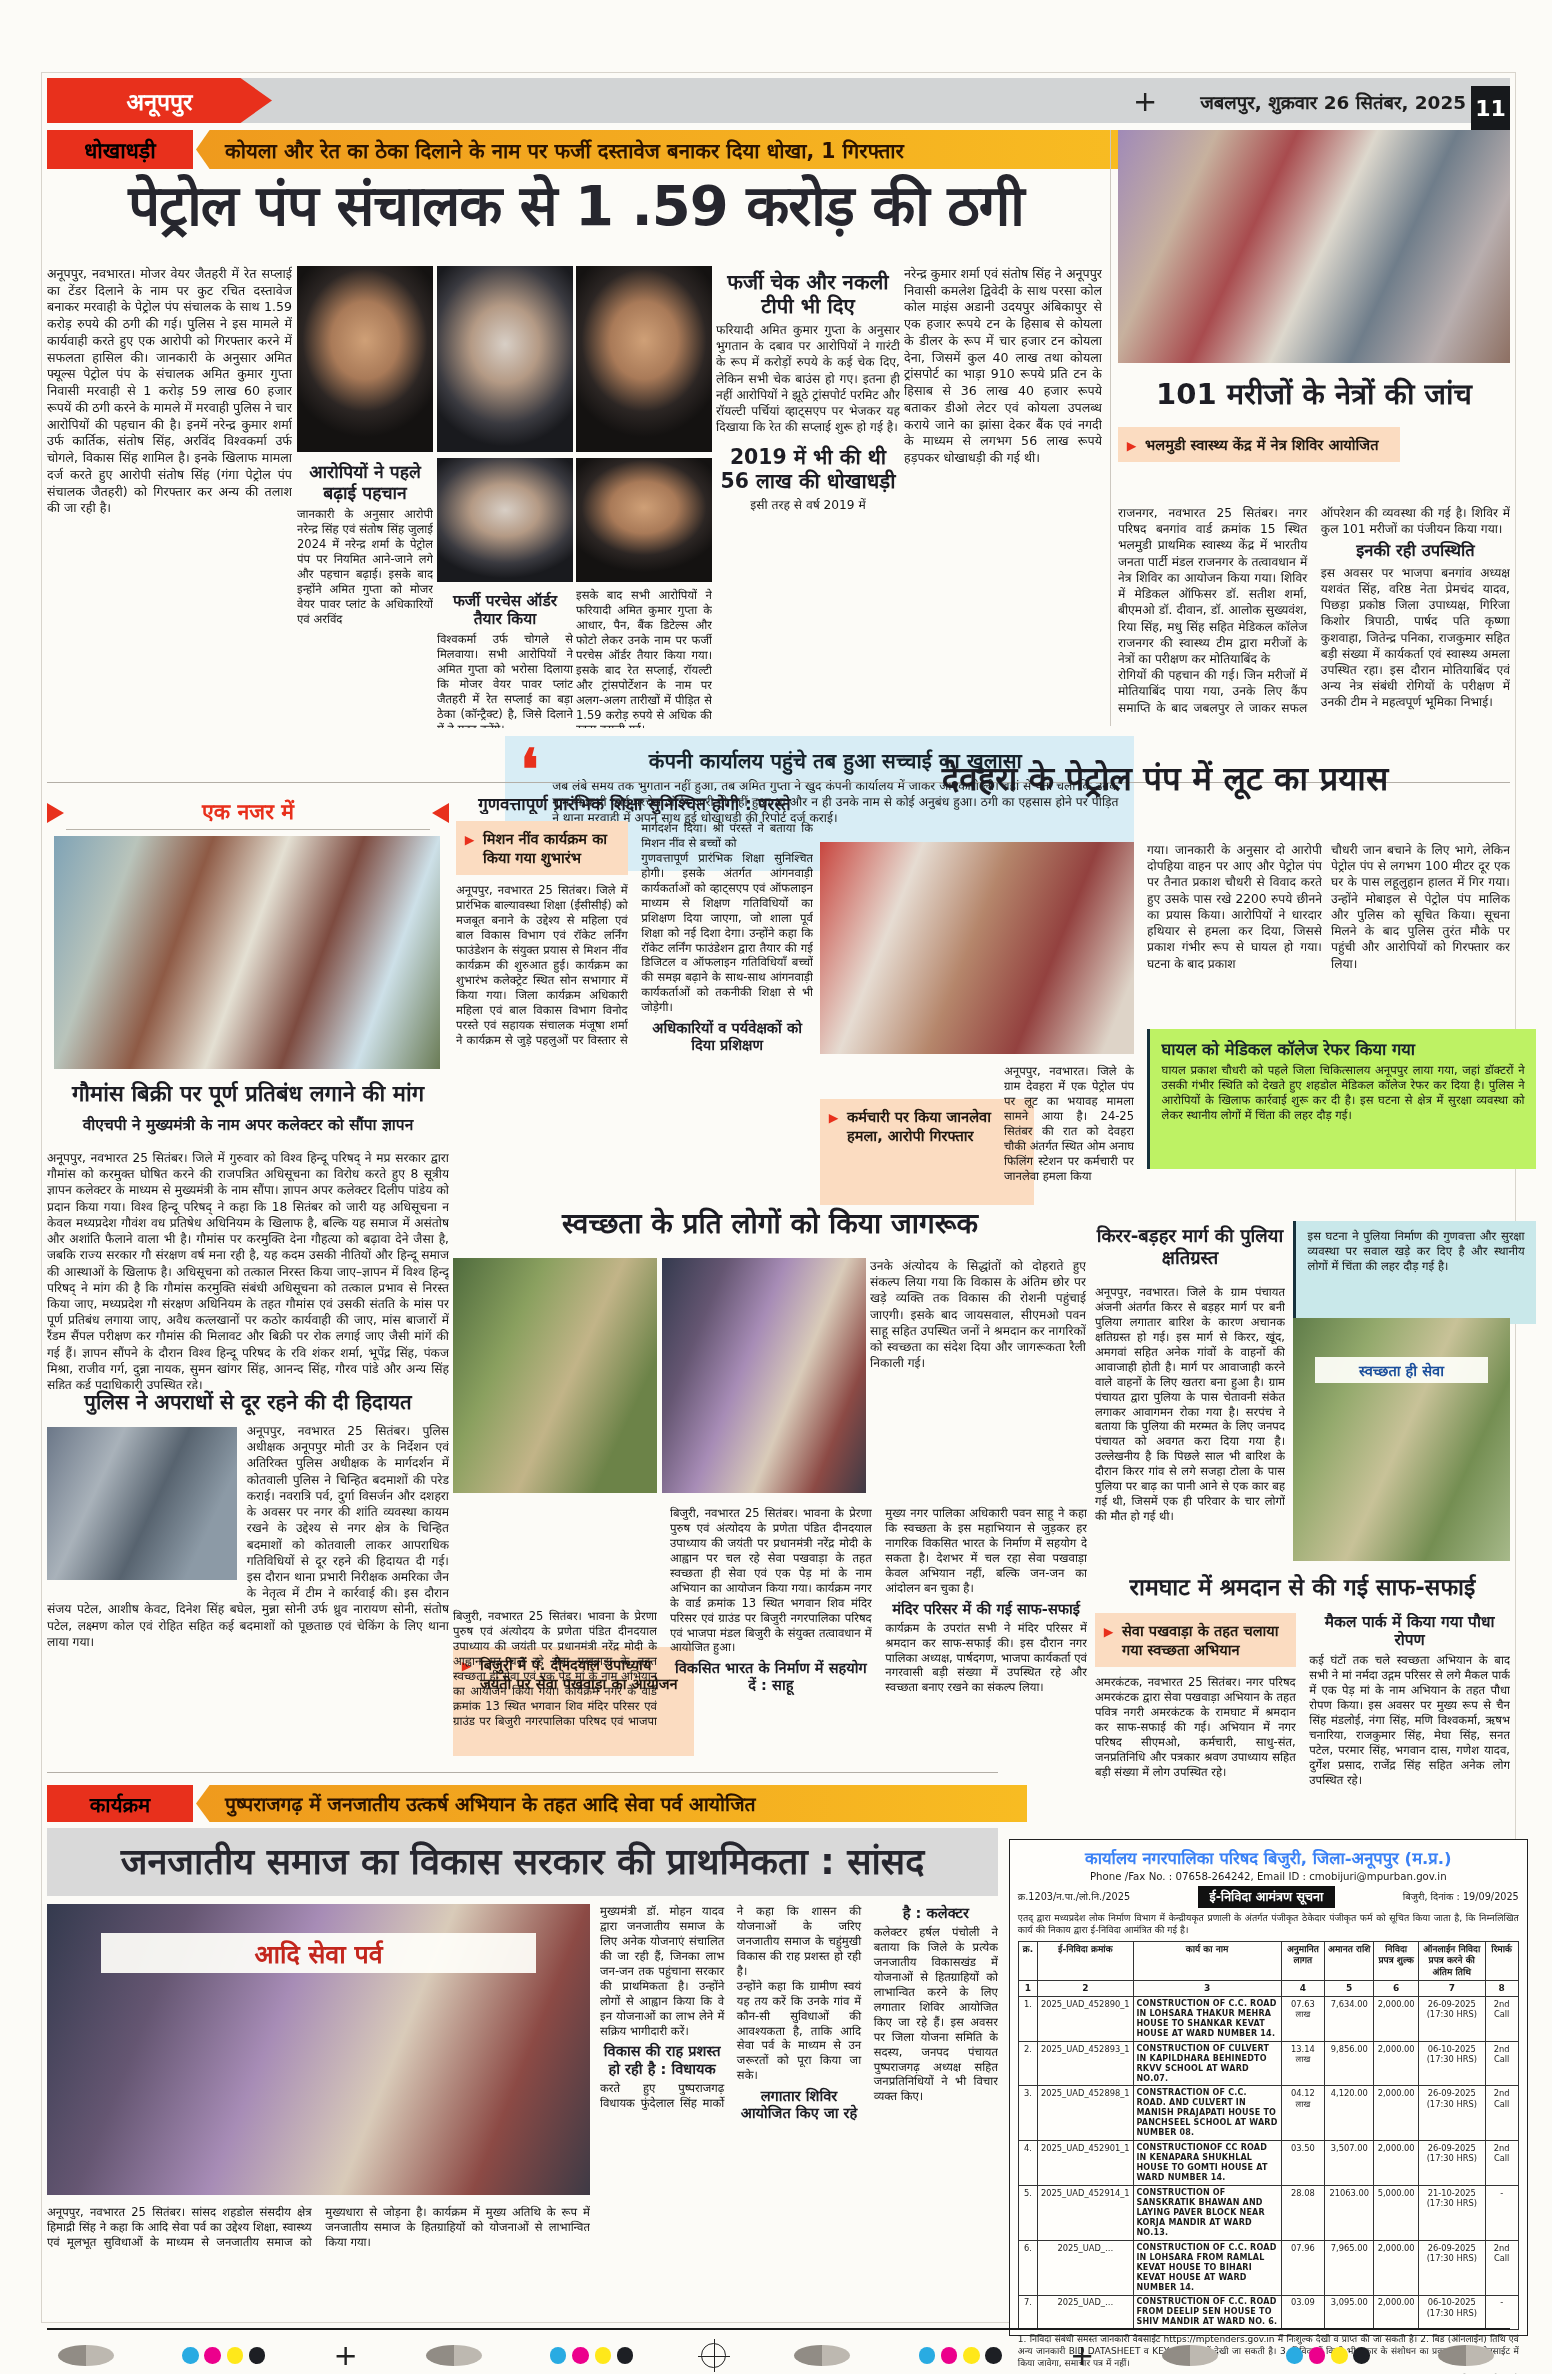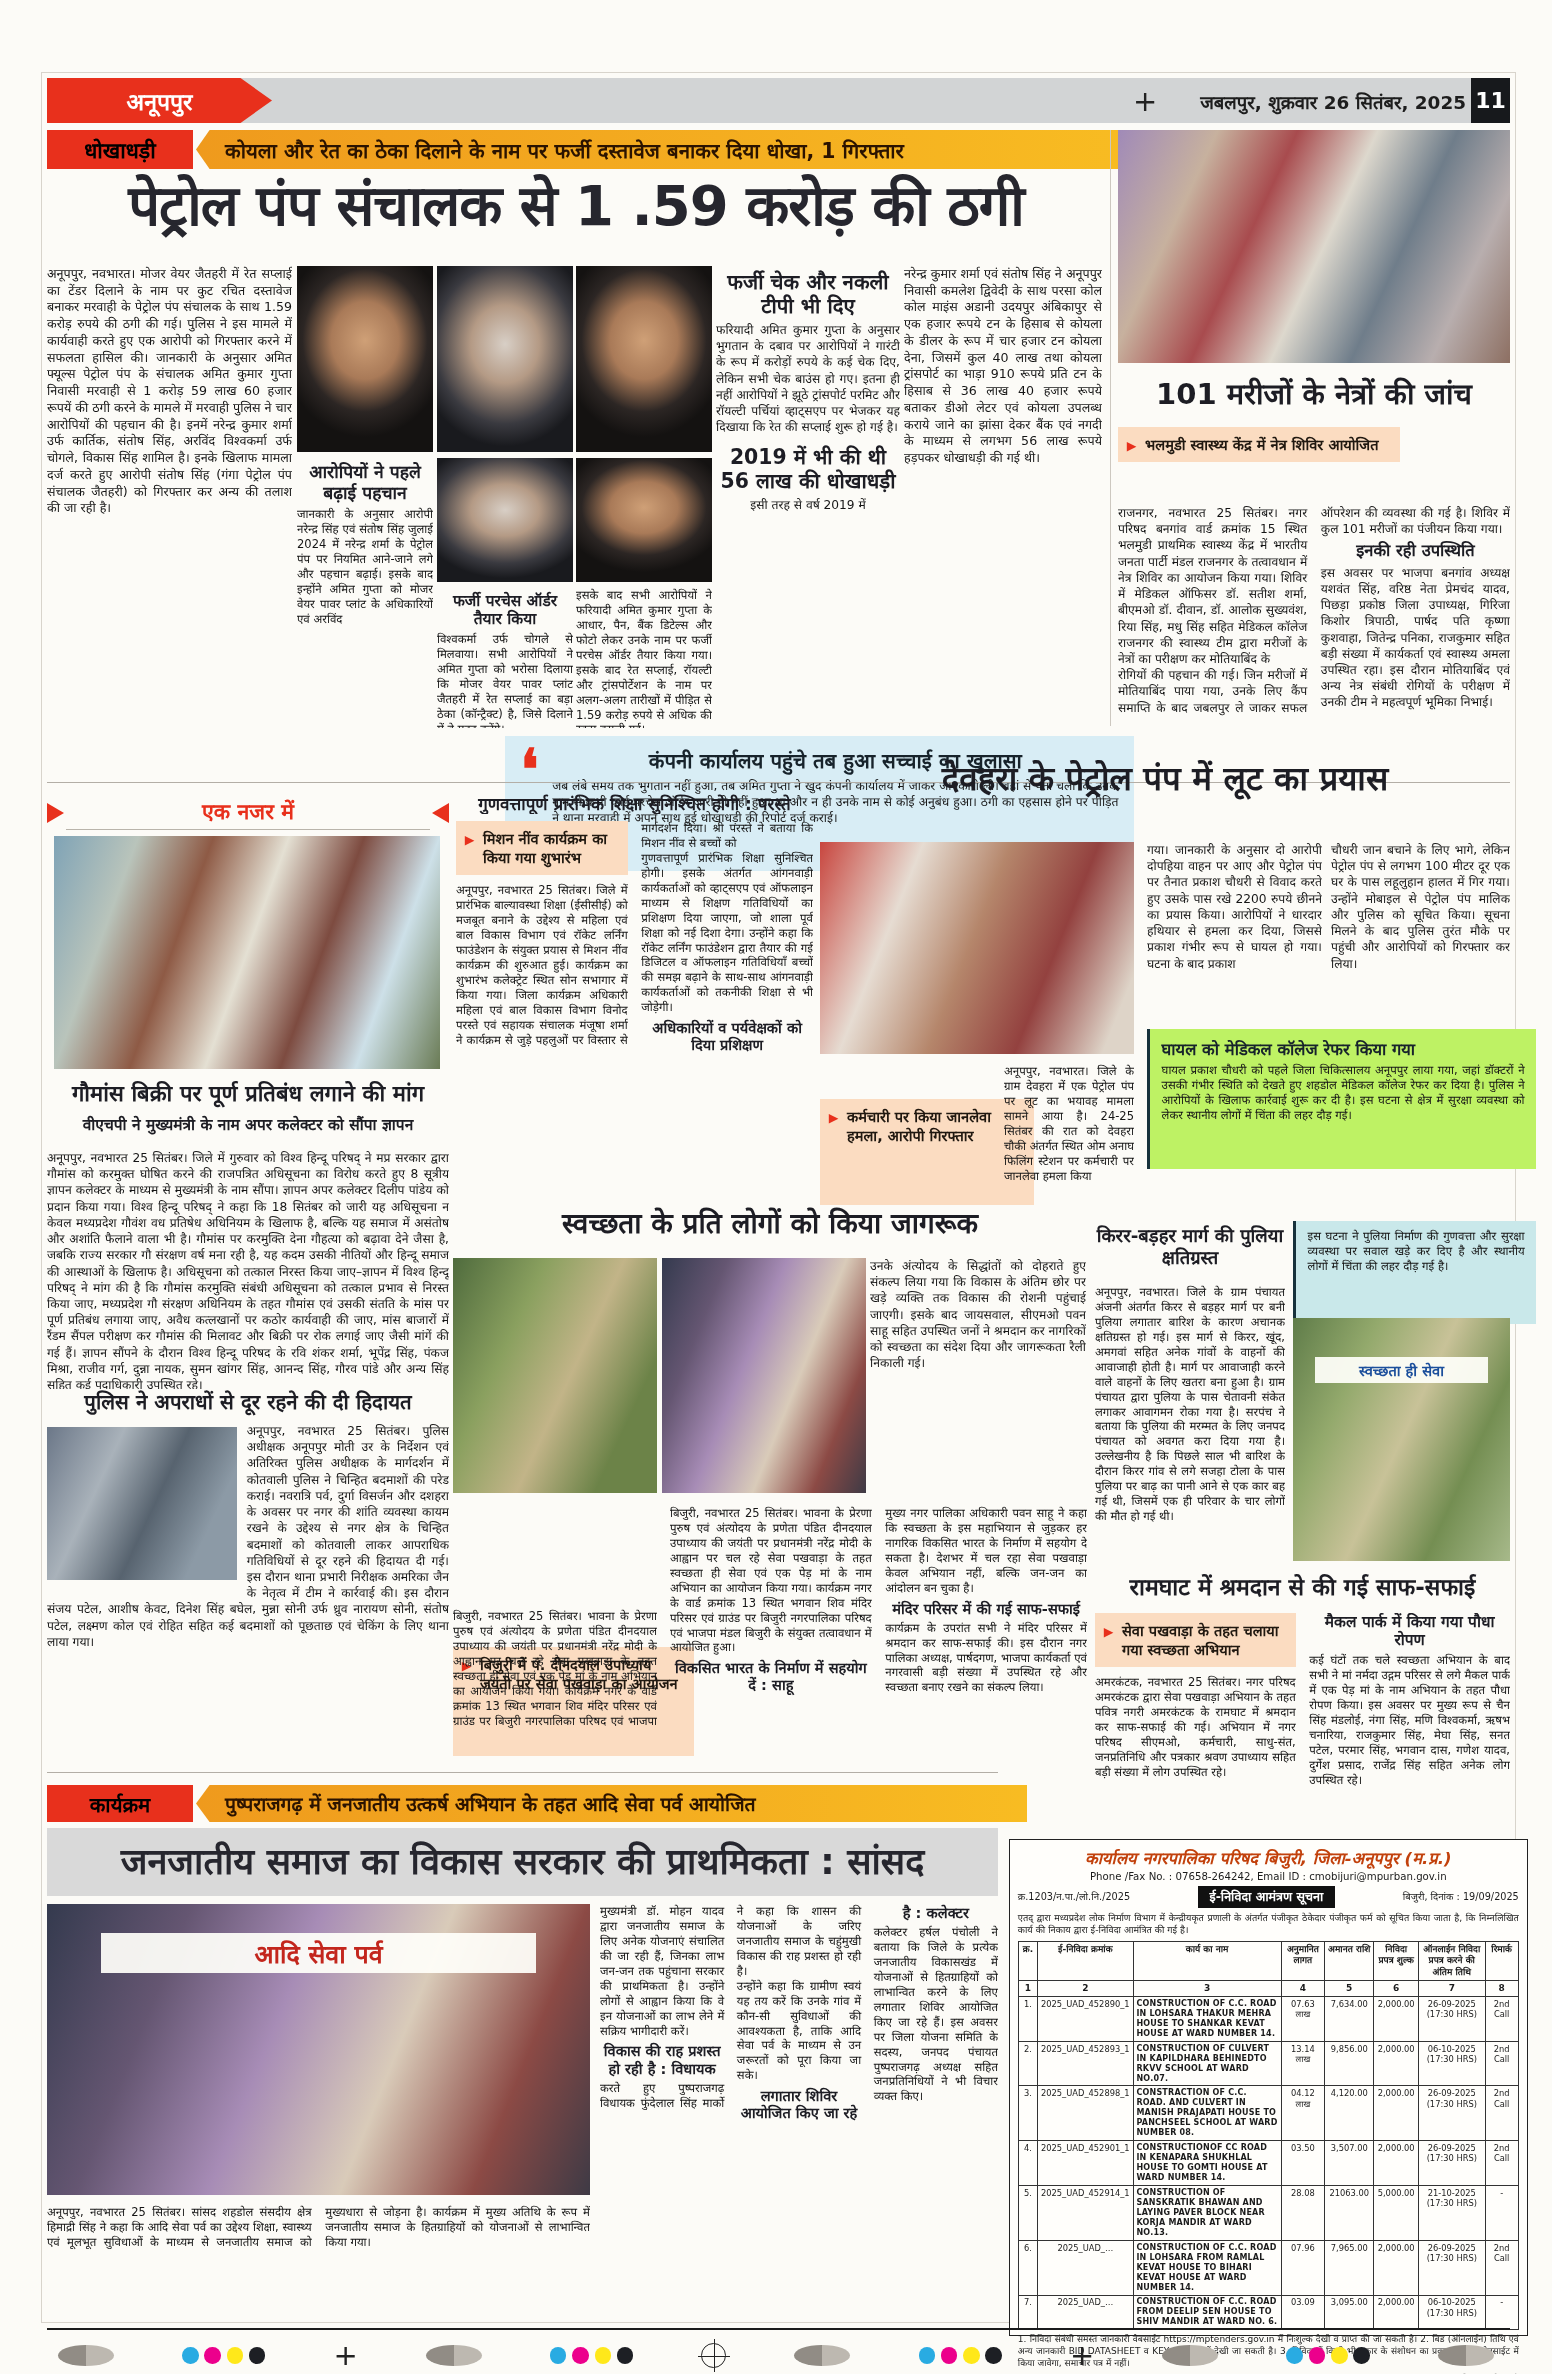--- a/index.html
+++ b/index.html
@@ -7,21 +7,21 @@
   .abs{position:absolute;}
   .frame{position:absolute;left:41px;top:72px;width:1473px;height:2249px;border:1px solid #d8d4cc;}
   
   .hdr-bar{left:47px;top:78px;width:1463px;height:45px;background:#d2d4d5;}
   .edition{left:47px;top:78px;width:225px;height:45px;background:#e8301c;color:#fff;font-weight:800;font-size:23px;
            display:flex;align-items:center;justify-content:center;
            clip-path:polygon(0 0,86% 0,100% 50%,86% 100%,0 100%);}
   .masthead{left:582px;top:82px;width:388px;height:39px;text-align:center;font-size:33px;font-weight:800;color:#141414;letter-spacing:1px;}
   .hdr-date{left:1155px;top:89px;width:311px;font-size:18.4px;font-weight:800;color:#1d1d1d;text-align:right;}
   .hdr-plus{left:1133px;top:87px;font-size:23px;color:#333;font-weight:400;}
-  .pageno{left:1471px;top:78px;width:39px;height:45px;background:#17191c;color:#fff;font-weight:800;font-size:22px;display:flex;align-items:center;justify-content:center;}
+  .pageno{left:1471px;top:86px;width:39px;height:45px;background:#17191c;color:#fff;font-weight:800;font-size:22px;display:flex;align-items:center;justify-content:center;}
   
   .redlabel{background:#e8301c;color:#000000;font-weight:700;display:flex;align-items:center;justify-content:center;}
   .ystrip{background:linear-gradient(90deg,#ef9a1d,#f8bc22);color:#2b1300;font-weight:800;display:flex;align-items:center;
           clip-path:polygon(0 50%,13.6px 0,100% 0,100% 100%,13.6px 100%);padding-left:29px;}
   
   .h-huge{font-weight:800;color:#26262e;text-align:center;line-height:1.02;letter-spacing:-1px;}
   .sh{font-weight:800;color:#1d1d24;text-align:center;line-height:1.18;margin:3.9px 0;}
   
   .bt{font-size:12.2px;line-height:1.33;text-align:justify;color:#151515;}
   .bt-sm{font-size:11.5px;line-height:1.3;text-align:justify;color:#151515;}
@@ -52,21 +52,21 @@
   .tri.l{border-right:17.5px solid #e8301c;}
   .gl-title{flex:1;text-align:center;color:#e8301c;font-weight:800;font-size:21.3px;border-bottom:1.9px solid #b9b4ab;padding-bottom:3.9px;}
   .grayband{background:#d9d9d9;color:#26262e;font-weight:800;text-align:center;}
   
   .cols2{column-count:2;column-gap:13.6px;}
   .cols3{column-count:3;column-gap:12.6px;}
   .vrule{position:absolute;width:1px;background:#cdc8c0;}
   .hrule{position:absolute;height:1px;background:#b3aea6;}
   
   .tender{border:1.9px solid #222;background:#fffefb;padding:5.8px 7.8px;font-size:9.7px;}
-  .tender .t-office{text-align:center;font-weight:800;font-size:16.5px;color:#c2410c;font-style:italic;}
+  .tender .t-office{text-align:center;font-weight:800;font-size:16.5px;color:#3b82f6;}
   .tender .t-phone{text-align:center;font-size:10.2px;margin-top:1.9px;}
   .tender .t-refrow{display:flex;justify-content:space-between;align-items:center;margin:3.9px 0;}
   .tender .badge{background:#111;color:#fff;font-weight:800;padding:2.9px 11.6px;font-size:12.6px;}
   .tender .t-intro{font-size:9.3px;line-height:1.3;text-align:justify;margin:2.9px 0 4.9px;}
   .tender table{width:100%;border-collapse:collapse;}
   .tender th,.tender td{border:1px solid #333;padding:1.9px 2.9px;vertical-align:top;text-align:center;font-size:8.3px;line-height:1.25;}
   .tender th{font-size:9px;font-weight:800;}
   .tender td:nth-child(3){text-align:left;font-weight:700;font-size:8px;letter-spacing:0.2px;}
   .tender .t-notes{font-size:9px;line-height:1.3;text-align:justify;margin-top:3.9px;}
   .tender .t-sign{text-align:right;font-weight:800;font-size:10.2px;margin-top:3.9px;line-height:1.35;}

